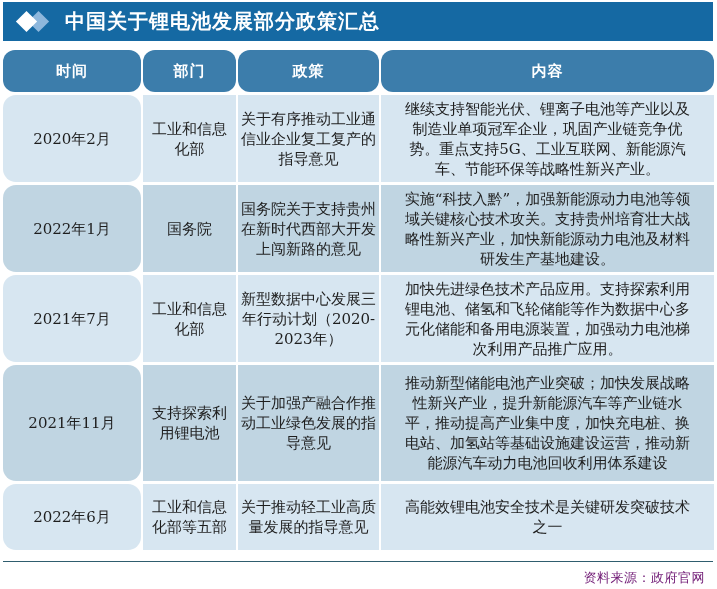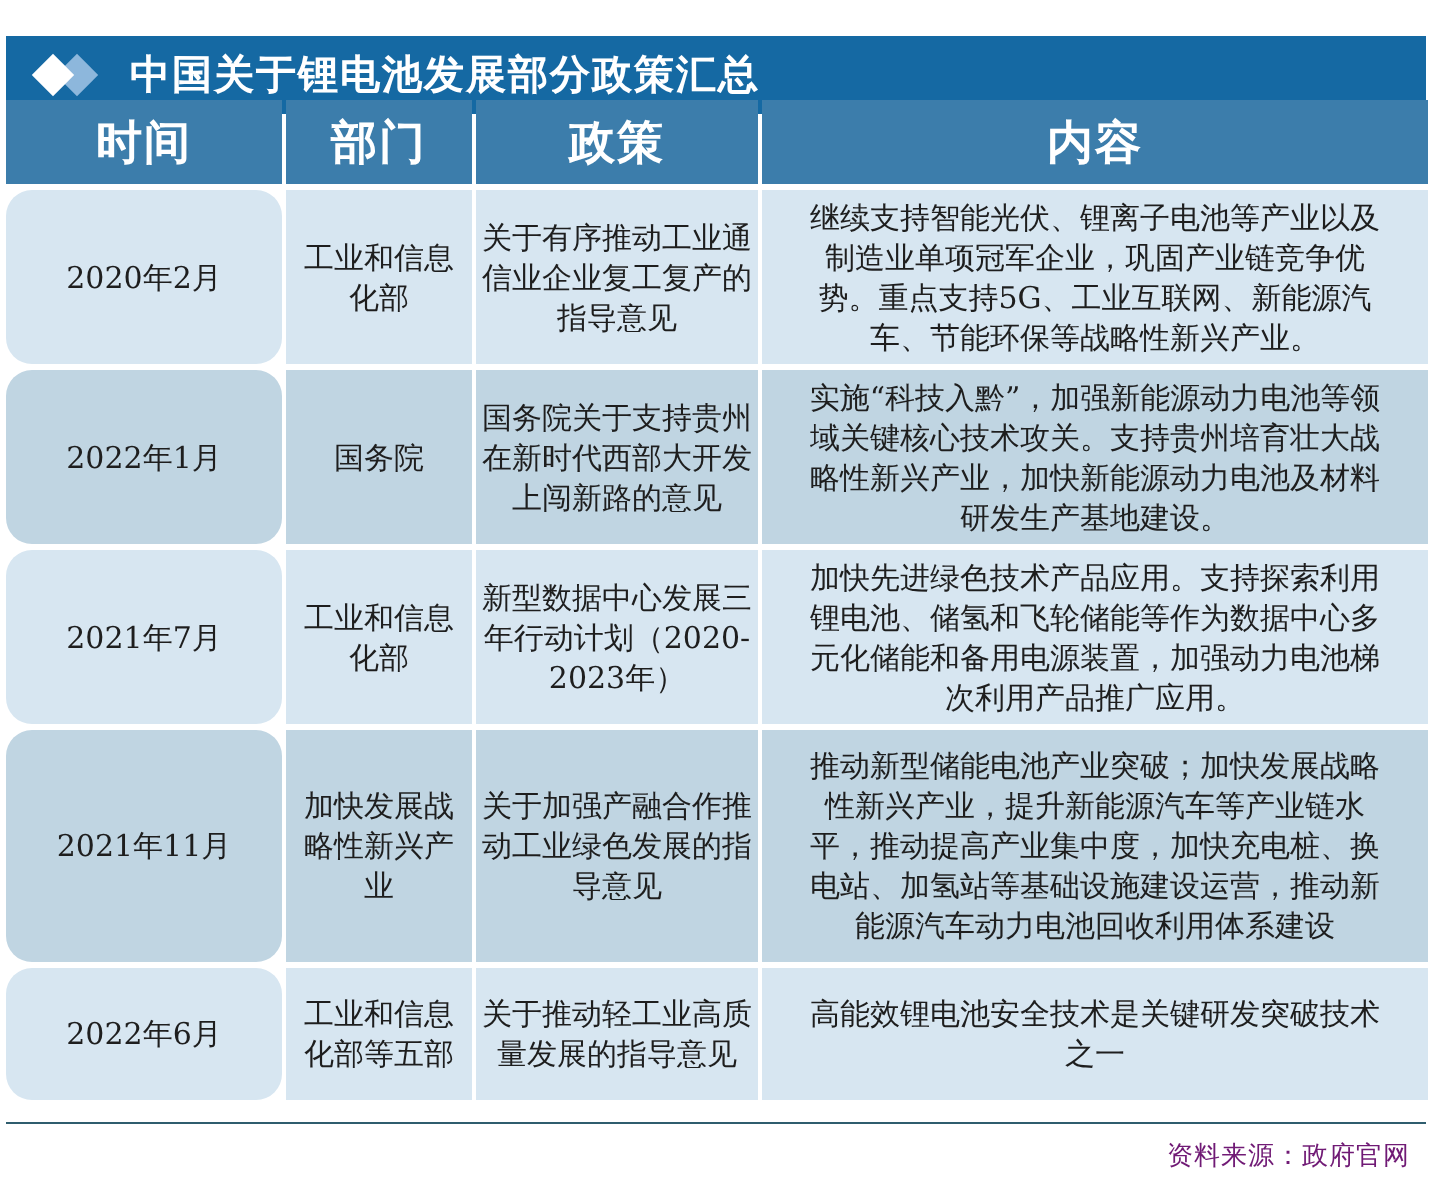--- a/index.html
+++ b/index.html
@@ -10,21 +10,21 @@
       overflow: hidden;
     }
     body {
       position: relative;
       font-family: "DejaVu Serif", "Liberation Serif", serif;
       color: #222;
     }
     .title-bar {
       position: absolute;
       left: 3px;
-      top: 18px;
+      top: 2px;
       width: 710px;
       height: 39px;
       background: #1569a3;
       display: flex;
       align-items: center;
     }
     .title-icon {
       position: relative;
       width: 54px;
       height: 39px;
@@ -63,26 +63,27 @@
       display: grid;
       grid-template-columns: 138px 93px 141px 333px;
       column-gap: 2px;
       row-gap: 3px;
     }
     .th {
       background: #3c7dab;
       color: #ffffff;
       font-family: "DejaVu Sans", "Liberation Sans", sans-serif;
       font-weight: bold;
-      font-size: 23px;
+      font-size: 15px;
       height: 42px;
       display: flex;
       align-items: center;
       justify-content: center;
       letter-spacing: 1px;
+      border-radius: 12px;
     }
     .td {
       display: flex;
       align-items: center;
       justify-content: center;
       text-align: center;
       font-size: 15px;
       line-height: 20px;
       padding: 2px 3px;
       color: #1e1e1e;
@@ -150,21 +151,21 @@
 
   <div class="row row-light r3">
     <div class="td date">2021年7月</div>
     <div class="td">工业和信息化部</div>
     <div class="td">新型数据中心发展三年行动计划（2020-2023年）</div>
     <div class="td content">加快先进绿色技术产品应用。支持探索利用锂电池、储氢和飞轮储能等作为数据中心多元化储能和备用电源装置，加强动力电池梯次利用产品推广应用。</div>
   </div>
 
   <div class="row row-dark r4">
     <div class="td date">2021年11月</div>
-    <div class="td">加快发展战略性新兴产业</div>
+    <div class="td">支持探索利用锂电池</div>
     <div class="td">关于加强产融合作推动工业绿色发展的指导意见</div>
     <div class="td content">推动新型储能电池产业突破；加快发展战略性新兴产业，提升新能源汽车等产业链水平，推动提高产业集中度，加快充电桩、换电站、加氢站等基础设施建设运营，推动新能源汽车动力电池回收利用体系建设</div>
   </div>
 
   <div class="row row-light r5">
     <div class="td date">2022年6月</div>
     <div class="td">工业和信息化部等五部</div>
     <div class="td">关于推动轻工业高质量发展的指导意见</div>
     <div class="td content">高能效锂电池安全技术是关键研发突破技术之一</div>
   </div>

